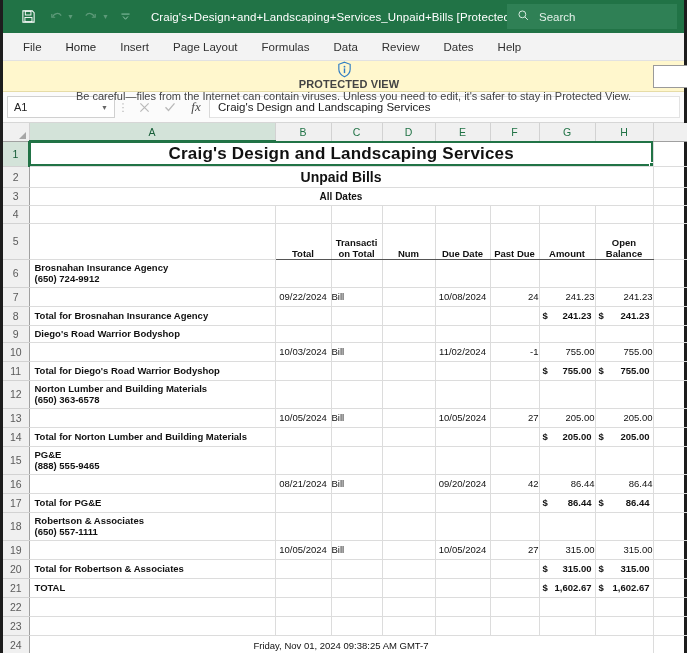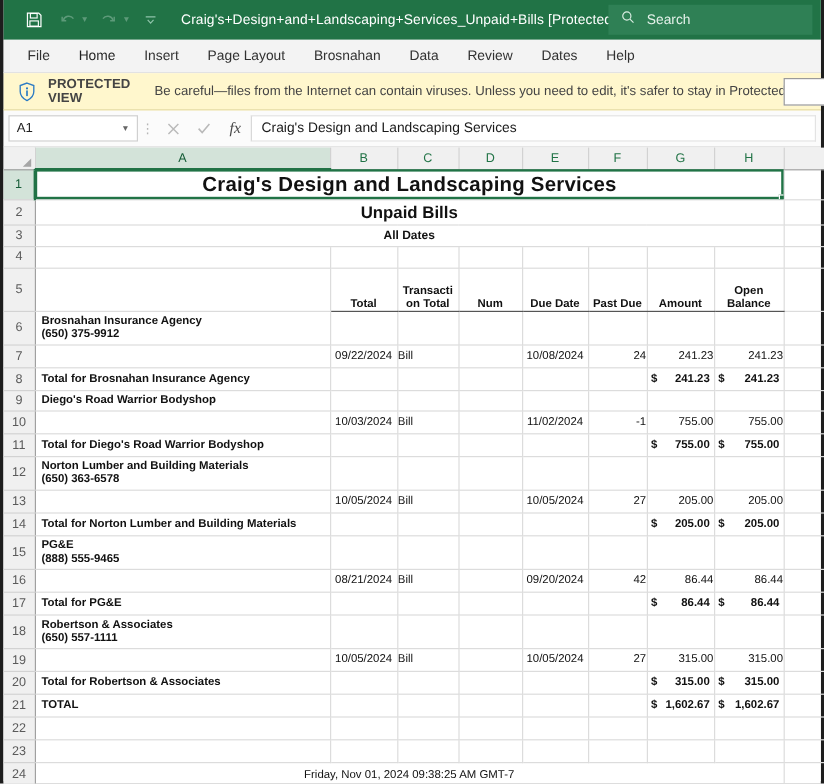--- a/index.html
+++ b/index.html
@@ -29,21 +29,21 @@
   .search-ph{color:#e4f1ea;font-size:11.5px;}
 
   
   .ribbon{height:27px;background:#f3f3f3;display:flex;align-items:center;
           padding-left:8px;border-bottom:1px solid #e2e2e2;}
   .tab{font-size:11.5px;color:#313131;padding:4px 12px;white-space:nowrap;}
   .tab.active{color:#1f1f1f;}
 
   
   .pv{height:30px;background:#fff7cd;border-bottom:1px solid #e6dca7;
-      display:flex;align-items:center;padding-left:11px;position:relative;}
+      display:flex;align-items:center;padding-left:11px;position:relative;flex-direction:column;}
   .pv-ico{margin-right:9px;display:flex;}
   .pv-strong{font-size:11px;color:#444;font-weight:bold;letter-spacing:.1px;}
   .pv-msg{font-size:11px;color:#444;margin-left:9px;white-space:nowrap;}
   .pv-btn{position:absolute;right:-4px;top:4px;width:30px;height:21px;
           background:#ffffff;border:1px solid #9a9a9a;font-size:10px;color:#333;
           overflow:hidden;white-space:nowrap;padding-left:3px;line-height:19px;}
 
   
   .fbar{height:30px;background:#fbfbfb;display:flex;align-items:center;
         border-bottom:1px solid #d6d6d6;padding:0 4px;}
@@ -141,21 +141,21 @@
       </span>
       <span class="search-ph">Search</span>
     </div>
   </div>
 
   <div class="ribbon">
     <div class="tab">File</div>
     <div class="tab active">Home</div>
     <div class="tab">Insert</div>
     <div class="tab">Page Layout</div>
-    <div class="tab">Brosnahan</div>
+    <div class="tab">Formulas</div>
     <div class="tab">Data</div>
     <div class="tab">Review</div>
     <div class="tab">Dates</div>
     <div class="tab">Help</div>
   </div>
 
   <div class="pv">
     <span class="pv-ico">
       <svg width="17" height="17" viewBox="0 0 18 18">
           <path d="M9 1.3l6 2.2v5.2c0 3.6-2.6 6.4-6 8-3.4-1.6-6-4.4-6-8V3.5z" fill="none" stroke="#2e7cc4" stroke-width="1.2"></path>
@@ -268,21 +268,21 @@
           <div>Open</div>
           <div>Balance</div>
         </td>
         <td class="cell"></td>
       </tr>
 
       <tr style="height:28px">
         <td class="rowhead">6</td>
         <td class="cell lead b vstack">
           <div>Brosnahan Insurance Agency</div>
-          <div>(650) 375-9912</div>
+          <div>(650) 724-9912</div>
         </td>
         <td class="cell"></td>
         <td class="cell"></td>
         <td class="cell"></td>
         <td class="cell"></td>
         <td class="cell"></td>
         <td class="cell"></td>
         <td class="cell"></td>
         <td class="cell"></td>
       </tr>

